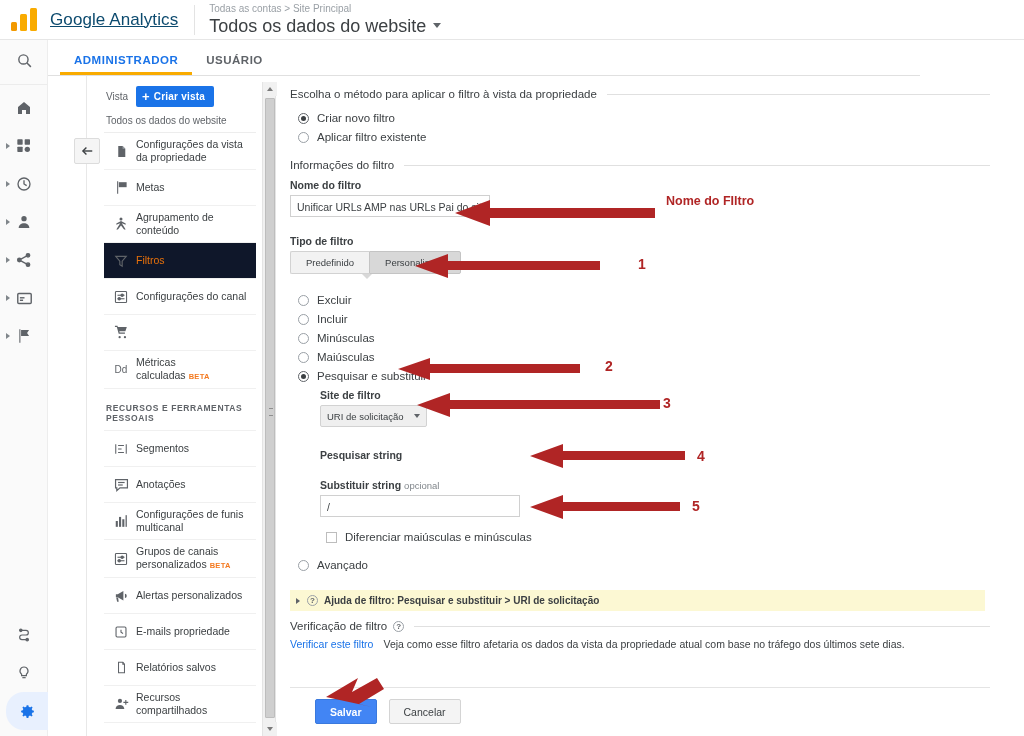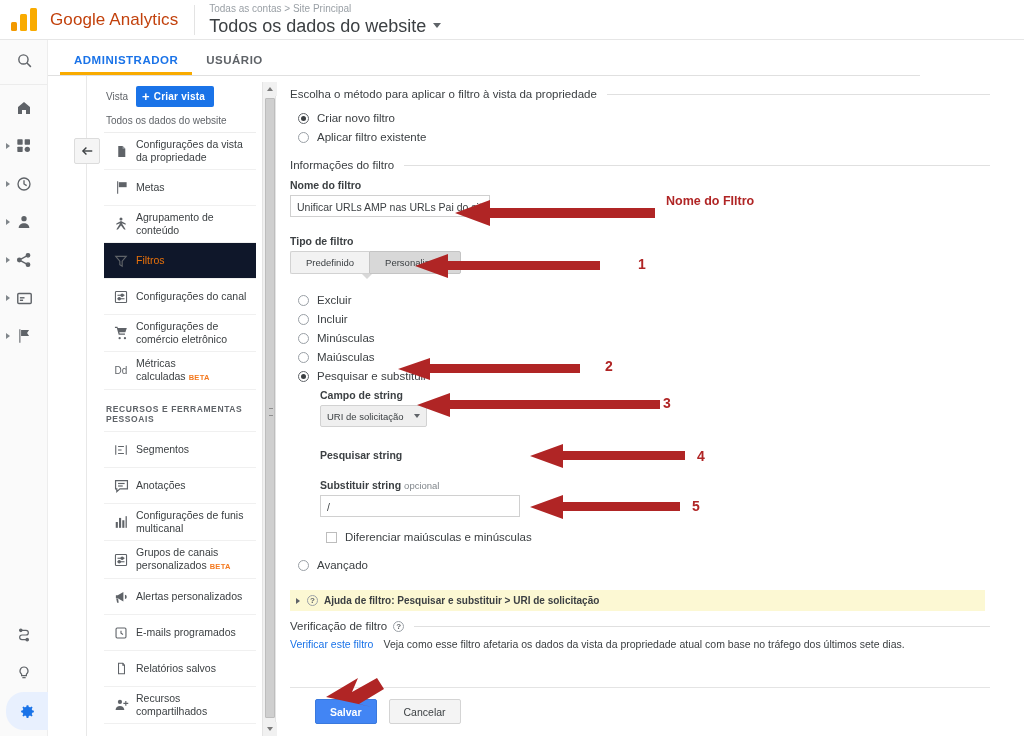--- a/index.html
+++ b/index.html
@@ -19,22 +19,23 @@
     position: absolute; left: 0; top: 0; width: 1024px; height: 40px;
     background: #fff; border-bottom: 1px solid #e6e6e6;
     display: flex; align-items: center;
   }
   .ga-logo { width: 30px; height: 26px; margin-left: 10px; position: relative; }
   .ga-bar { position: absolute; bottom: 2px; border-radius: 1.5px; }
   .ga-b1 { left: 1px;  width: 6px;  height: 9px;  background: #f29900; }
   .ga-b2 { left: 10px; width: 7px;  height: 17px; background: #f9ab00; }
   .ga-b3 { left: 20px; width: 7px;  height: 23px; background: #f9ab00; }
   .ga-wordmark {
-    font-size: 17px; color: #c2410c; margin-left: 10px; letter-spacing: .1px;
+    font-size: 17px; color: #0c4a6e; margin-left: 10px; letter-spacing: .1px;
     white-space: nowrap;
+    text-decoration: underline;
   }
   .topdiv {
     width: 1px; height: 30px; background: #e3e3e3; margin: 0 14px 0 16px;
   }
   .acct-wrap { display: flex; flex-direction: column; justify-content: center; }
   .breadcrumb { font-size: 10px; color: #9aa0a6; line-height: 12px; white-space: nowrap; }
   .acct-title {
     font-size: 18px; color: #3c4043; line-height: 22px; white-space: nowrap;
     display: flex; align-items: center;
   }
@@ -440,21 +441,20 @@
       </div>
 
       <div class="menu-item">
         <span class="mi-icon">
           <svg class="svgicon" width="15" height="15" viewBox="0 0 24 24" fill="#5f6368">
             <path d="M1.5 3h3l3 11h10v-2H9L8.6 10h9.6l2.3-7H6.1l-.5-2H1.5z"></path>
             <circle cx="9" cy="19.5" r="1.8"></circle>
               <circle cx="17.5" cy="19.5" r="1.8"></circle>
           </svg>
         </span>
-        <span class="mi-text">Configurações de comércio eletrônico</span>
       </div>
 
       <div class="menu-item">
         <span class="mi-icon dd-glyph">Dd</span>
         <span class="mi-text">
           <span>Métricas calculadas</span><span class="beta">BETA</span>
         </span>
       </div>
 
       <div class="section-head">RECURSOS E FERRAMENTAS PESSOAIS</div>
@@ -521,21 +521,21 @@
         <span class="mi-text">Alertas personalizados</span>
       </div>
 
       <div class="menu-item">
         <span class="mi-icon">
           <svg class="svgicon" width="14" height="14" viewBox="0 0 24 24" fill="none" stroke="#5f6368" stroke-width="1.9">
             <rect x="3.5" y="3.5" width="17" height="17" rx="2"></rect>
             <polyline points="12,8 12,12.5 15.5,14.5"></polyline>
           </svg>
         </span>
-        <span class="mi-text">E-mails programados</span>
+        <span class="mi-text">E-mails propriedade</span>
       </div>
 
       <div class="menu-item">
         <span class="mi-icon">
           <svg class="svgicon" width="13" height="15" viewBox="0 0 24 24" fill="none" stroke="#5f6368" stroke-width="1.9">
             <path d="M14.5 2.5H6.5v19h11V6z"></path>
               <path d="M14.5 2.5V6h3"></path>
           </svg>
         </span>
         <span class="mi-text">Relatórios salvos</span>
@@ -613,21 +613,21 @@
       <div class="radio-row">
         <span class="radio"></span>
         <span class="radio-label">Maiúsculas</span>
       </div>
       <div class="radio-row">
         <span class="radio on"></span>
         <span class="radio-label">Pesquisar e substituir</span>
       </div>
 
       <div style="margin-left:22px;margin-top:4px;">
-        <div class="fieldlabel">Campo de string</div>
+        <div class="fieldlabel">Site de filtro</div>
         <div class="selectbox">
           <span>URI de solicitação</span>
           <span class="caret"></span>
         </div>
 
         <div class="fieldlabel" style="margin-top:22px;">Pesquisar string</div>
 
         <div class="fieldlabel" style="margin-top:18px;">
           <span>Substituir string</span><span class="opt">opcional</span>
         </div>

